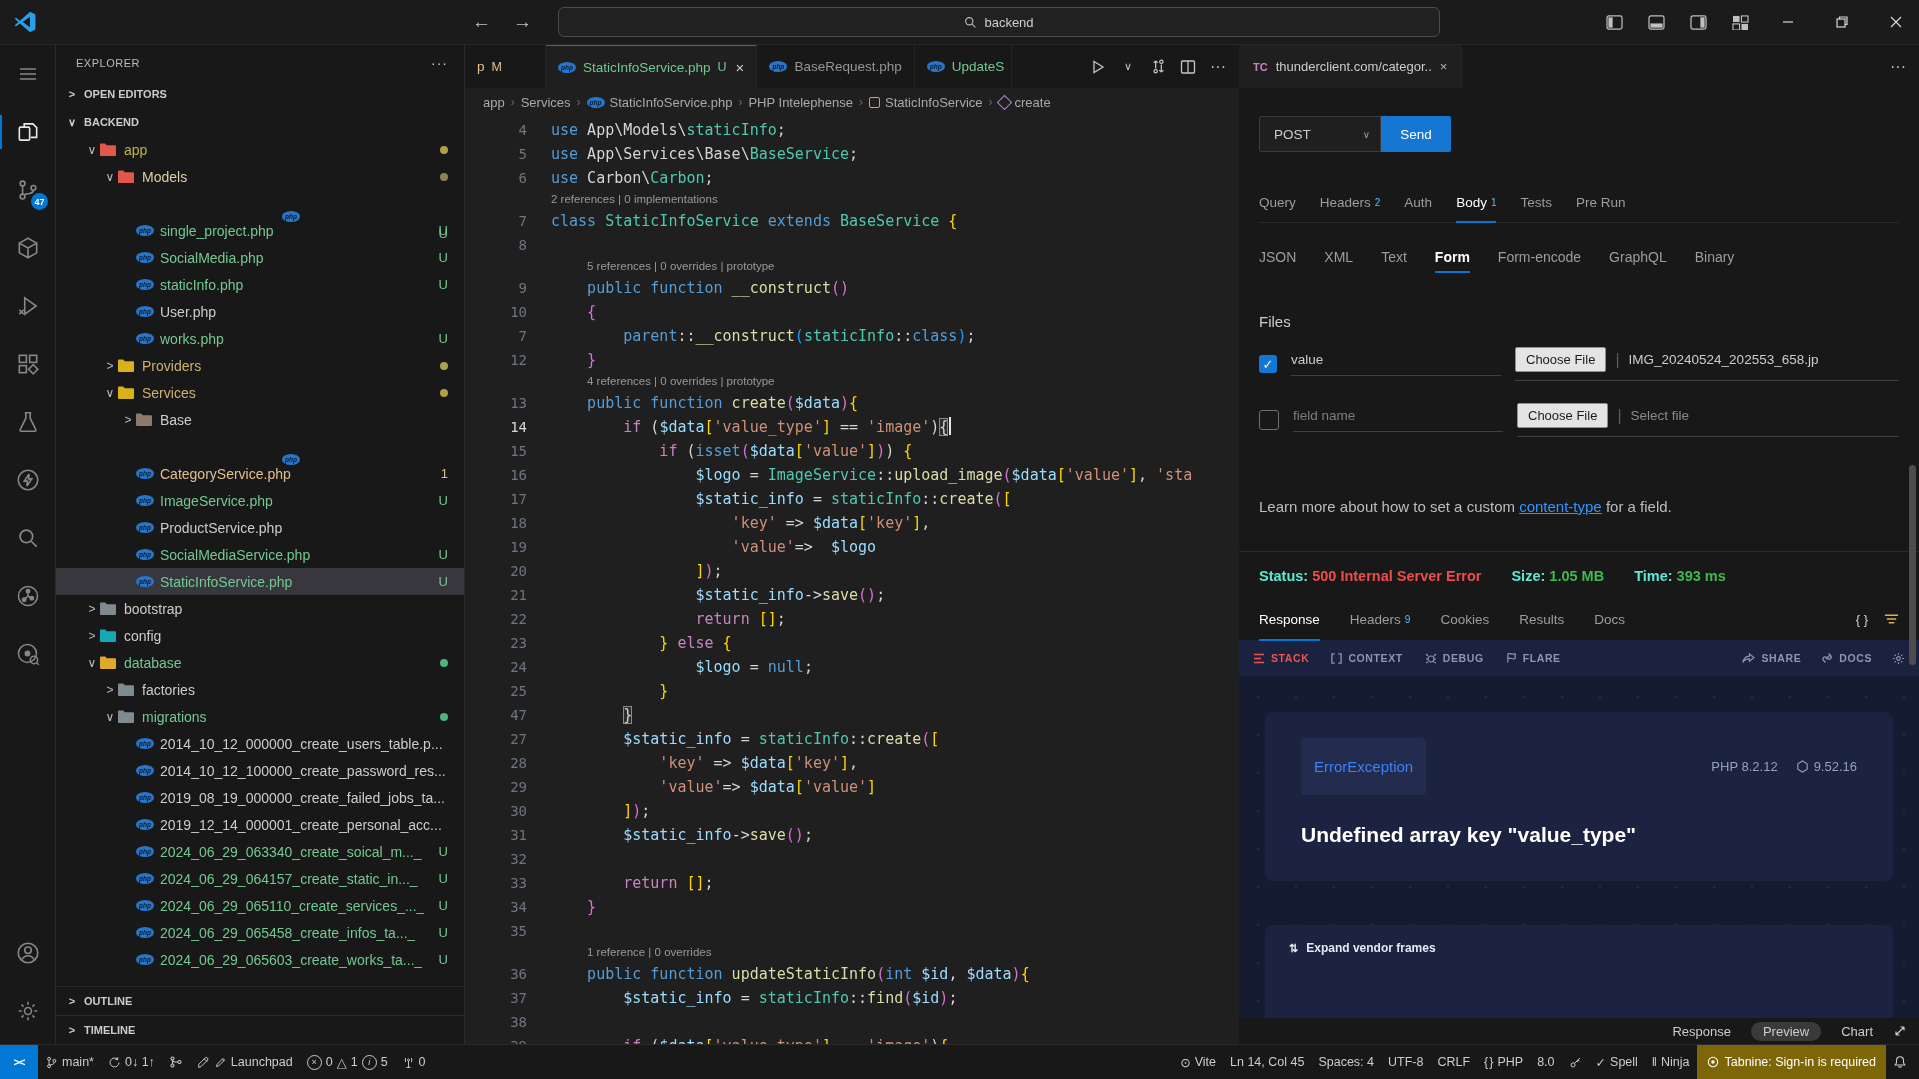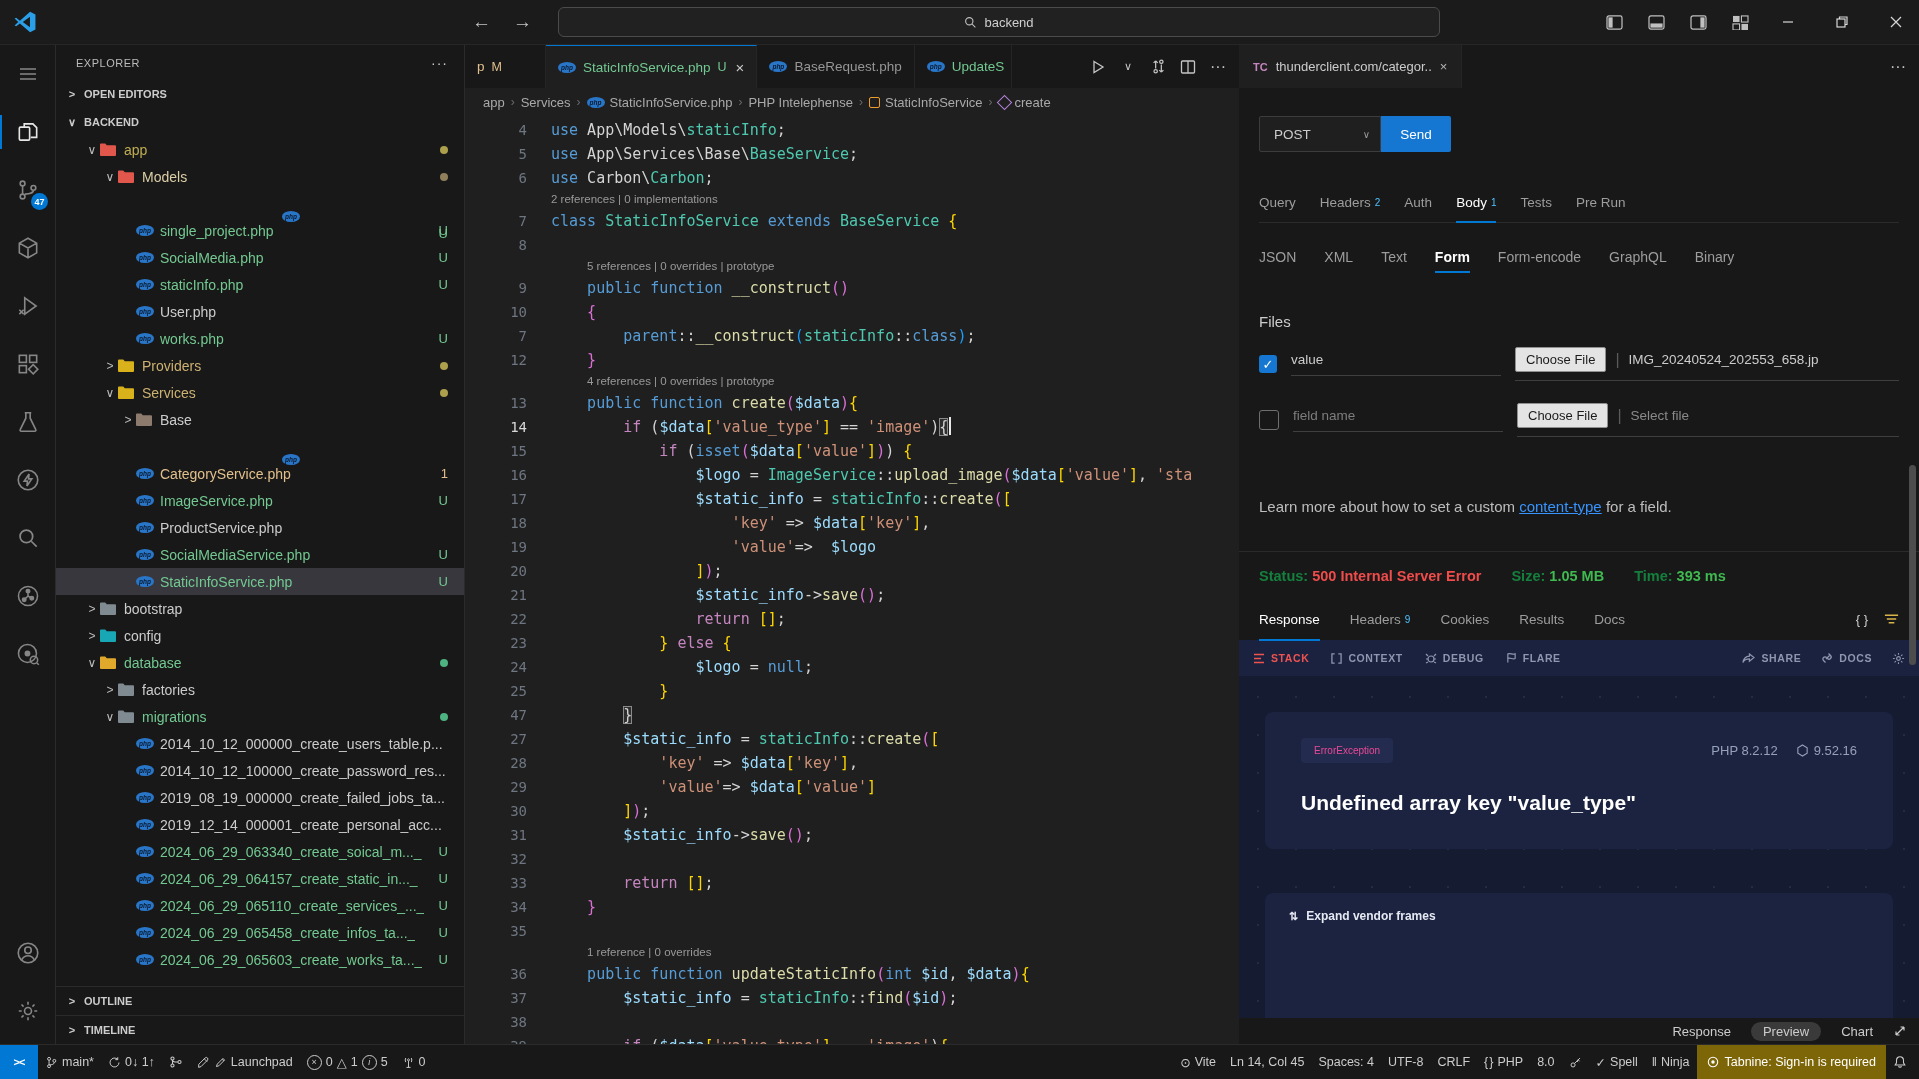--- a/index.html
+++ b/index.html
@@ -91,34 +91,34 @@
   .fname.ph{color:#7d7d7d;}
   .fsel{flex:1;display:flex;align-items:center;gap:9px;border-bottom:1px solid #3f3f3f;padding-bottom:8px;}
   .choose{background:#e4e4e4;color:#1b1b1b;font-size:13px;padding:4px 10px;border-radius:2px;border:1px solid #8f8f8f;}
   .fdiv{color:#5b5b5b;}
   .ffile{font-size:13.5px;color:#cccccc;white-space:nowrap;overflow:hidden;}
   .ffile.ph{color:#8a8a8a;}
   .learn{margin-top:56px;font-size:15px;color:#bdbdbd;}
   .learn a{color:#3794ff;text-decoration:underline;}
   .divider{margin:36px -20px 0 -20px;border-top:1px solid #2b2b2b;}
   .statusrow{display:flex;gap:30px;align-items:center;padding:16px 0 14px 0;font-size:14.5px;}
-  .statusrow b{color:#15803d;font-weight:bold;}
+  .statusrow b{color:#5eead4;font-weight:bold;}
   .st-red{color:#f14c4c;font-weight:bold;}
   .st-green{color:#3fb950;font-weight:bold;}
   .rtabs{display:flex;gap:30px;height:42px;align-items:center;font-size:13.5px;color:#9d9d9d;position:relative;}
   .rtabs-icons{margin-left:auto;display:flex;gap:16px;color:#cccccc;font-size:13px;align-items:center;}
   
   .ignition{flex:1;min-height:0;background-color:#151b30;background-image:radial-gradient(#232b47 1px,transparent 1.3px);background-size:38px 38px;display:flex;flex-direction:column;overflow:hidden;}
   .ig-toolbar{height:36px;flex:0 0 36px;background:#1b2240;display:flex;align-items:center;padding:0 14px;gap:22px;font-size:10.5px;font-weight:bold;letter-spacing:.6px;color:#8e97ad;}
   .ig-item{display:flex;align-items:center;gap:6px;}
   .ig-item.red{color:#ef5350;}
   .ig-right{margin-left:auto;display:flex;gap:20px;align-items:center;}
   .ig-card{margin:36px 26px 0 26px;background:#1b2340;border-radius:8px;padding:26px 36px 34px 36px;}
   .ig-chiprow{display:flex;align-items:center;}
-  .ig-chip{background:#232c4e;border-radius:4px;padding:7px 13px;font-size:10px;color:#ec4899;}
+  .ig-chip{background:#232c4e;border-radius:4px;padding:20px 13px;font-size:15px;color:#3b82f6;}
   .ig-meta{margin-left:auto;display:flex;gap:18px;font-size:13px;color:#97a0b8;align-items:center;}
   .ig-msg{margin-top:28px;font-size:21px;font-weight:bold;color:#ffffff;}
   .ig-card2{margin:44px 26px 0 26px;background:#1b2340;border-radius:8px 8px 0 0;padding:16px 24px;flex:1;}
   .ig-expand{font-size:12px;font-weight:bold;color:#e6e9f2;display:flex;align-items:center;gap:8px;}
   .strip{height:26px;flex:0 0 26px;background:#181818;display:flex;align-items:center;justify-content:flex-end;gap:8px;padding-right:12px;font-size:13px;color:#cccccc;}
   .strip .pbtn{padding:2px 12px;}
   .strip .pbtn.active{background:#3a3a3a;border-radius:12px;}
   .panel-thumb{position:absolute;right:3px;top:420px;width:7px;height:200px;background:#4d4d4d;border-radius:4px;}
   
   .statusbar{height:34px;flex:0 0 34px;background:#181818;border-top:1px solid #2b2b2b;display:flex;align-items:center;font-size:12.5px;color:#cccccc;}

